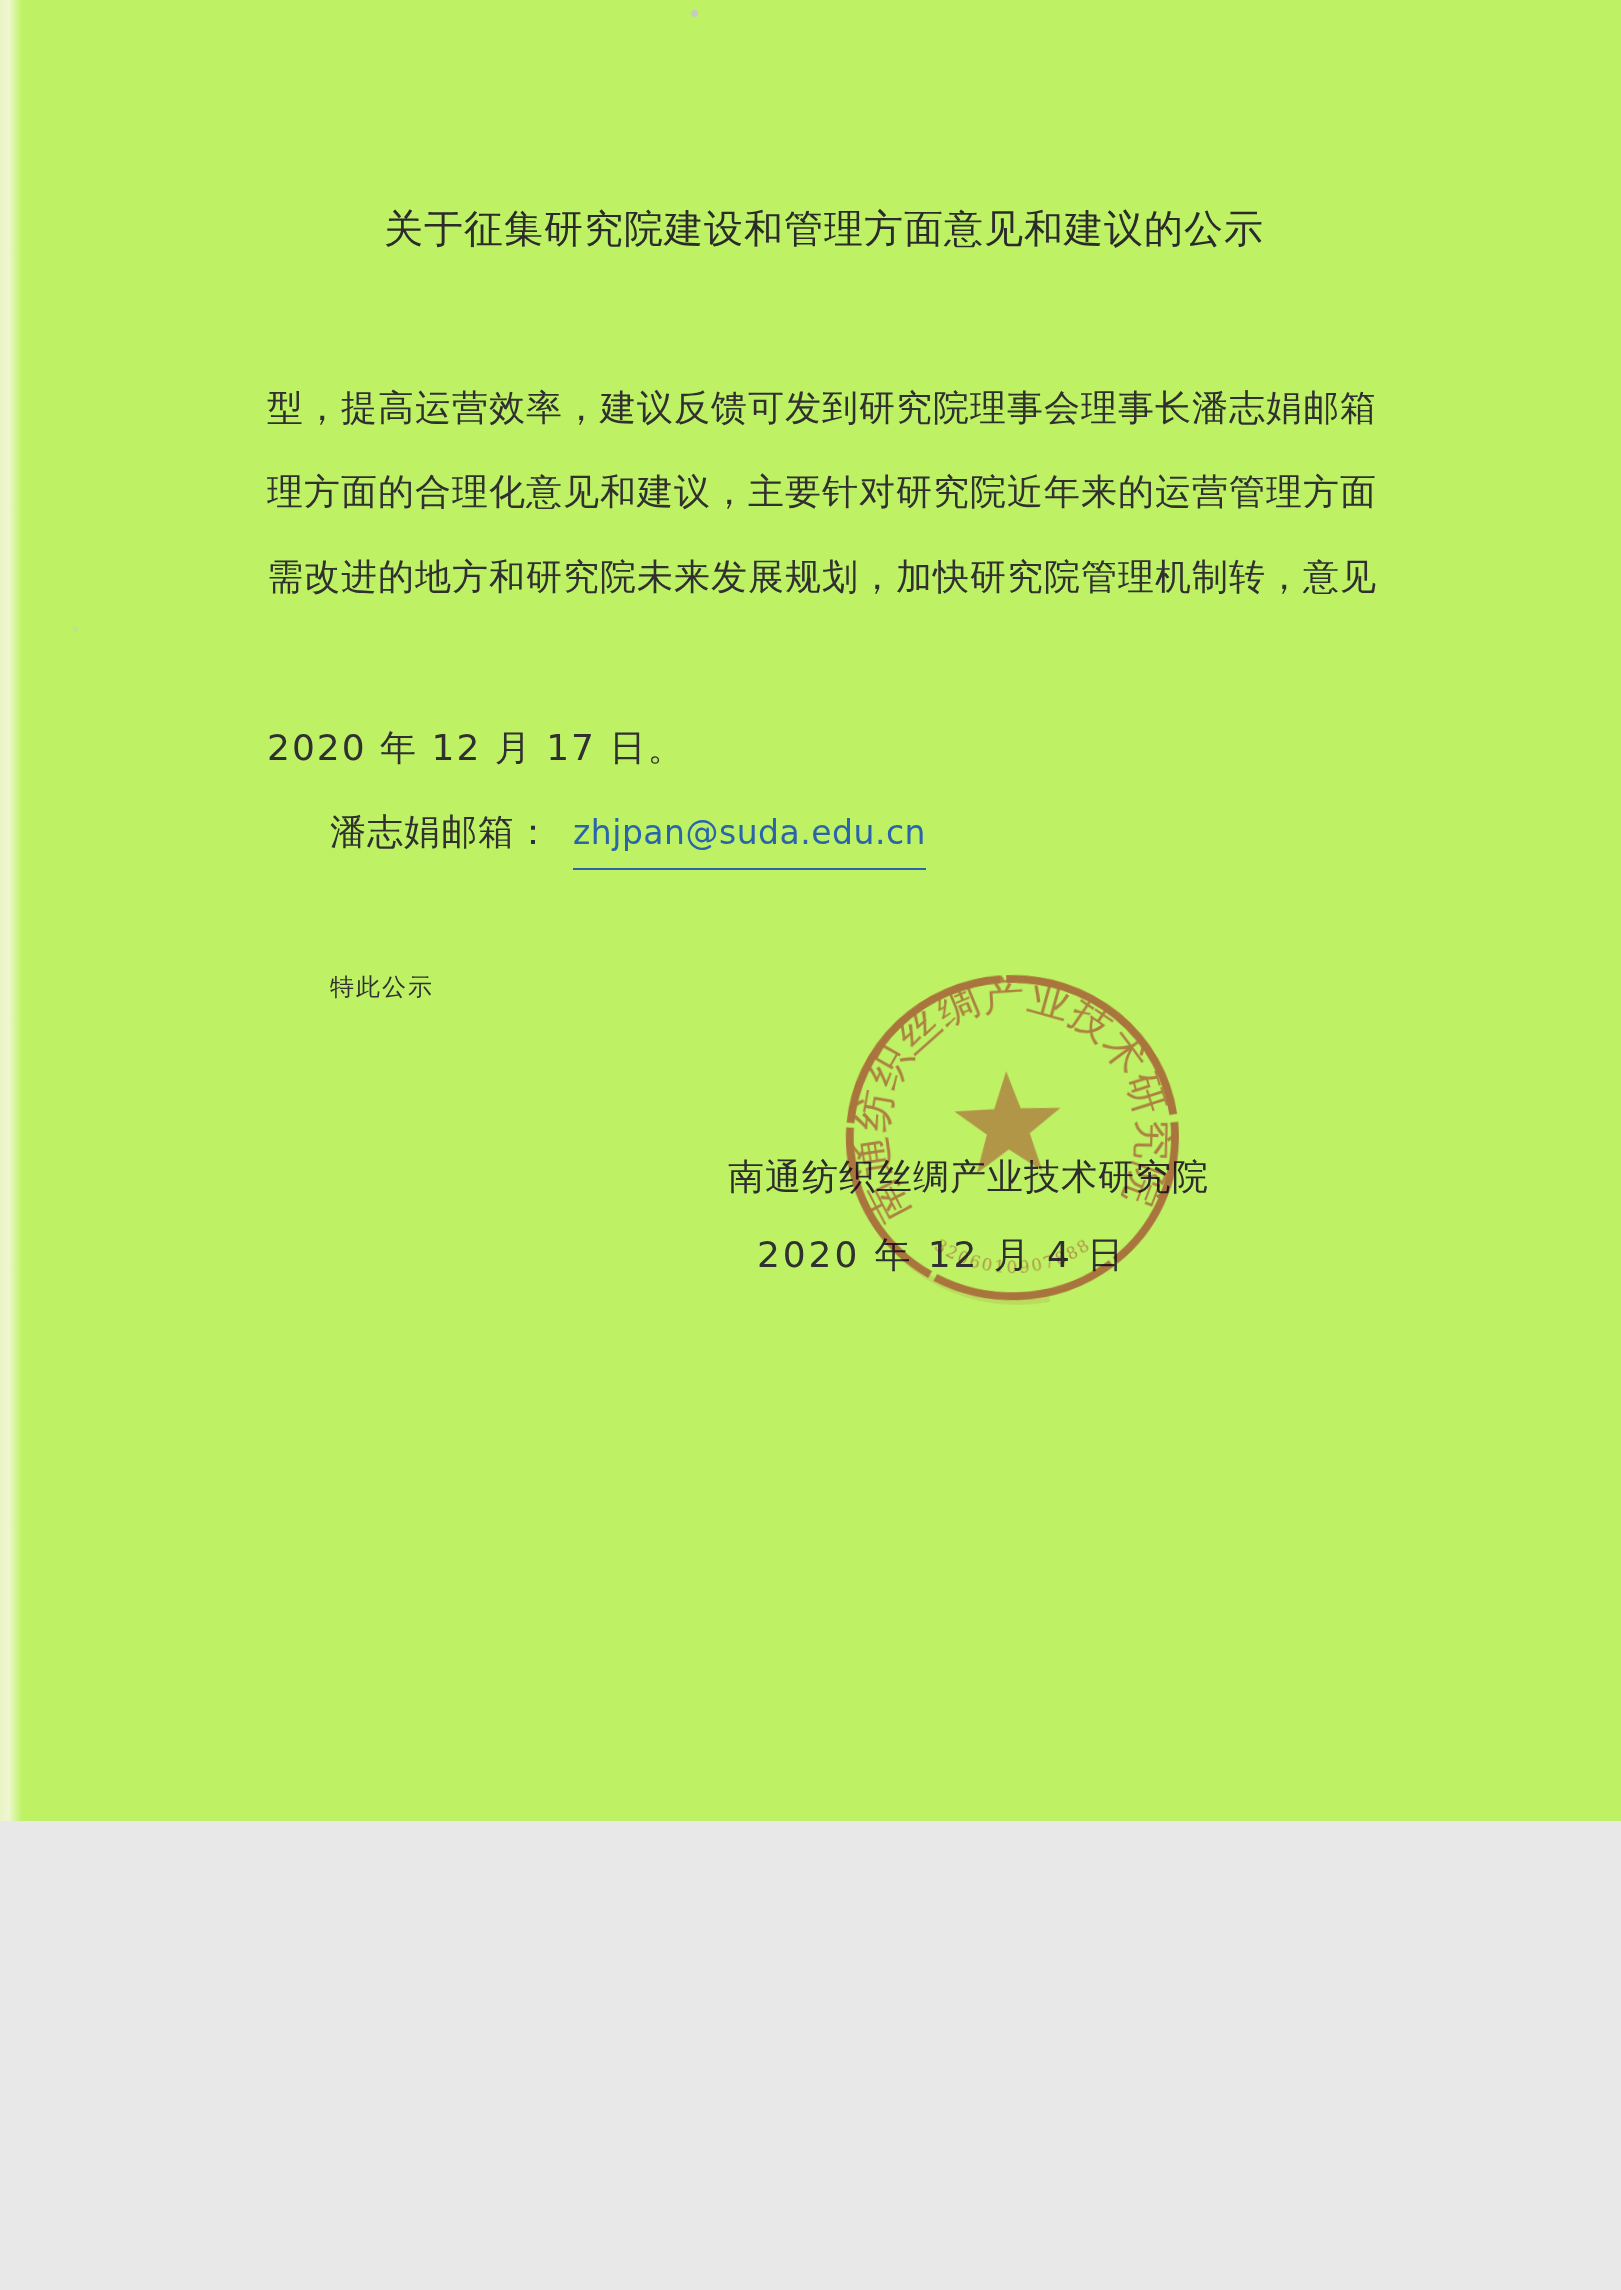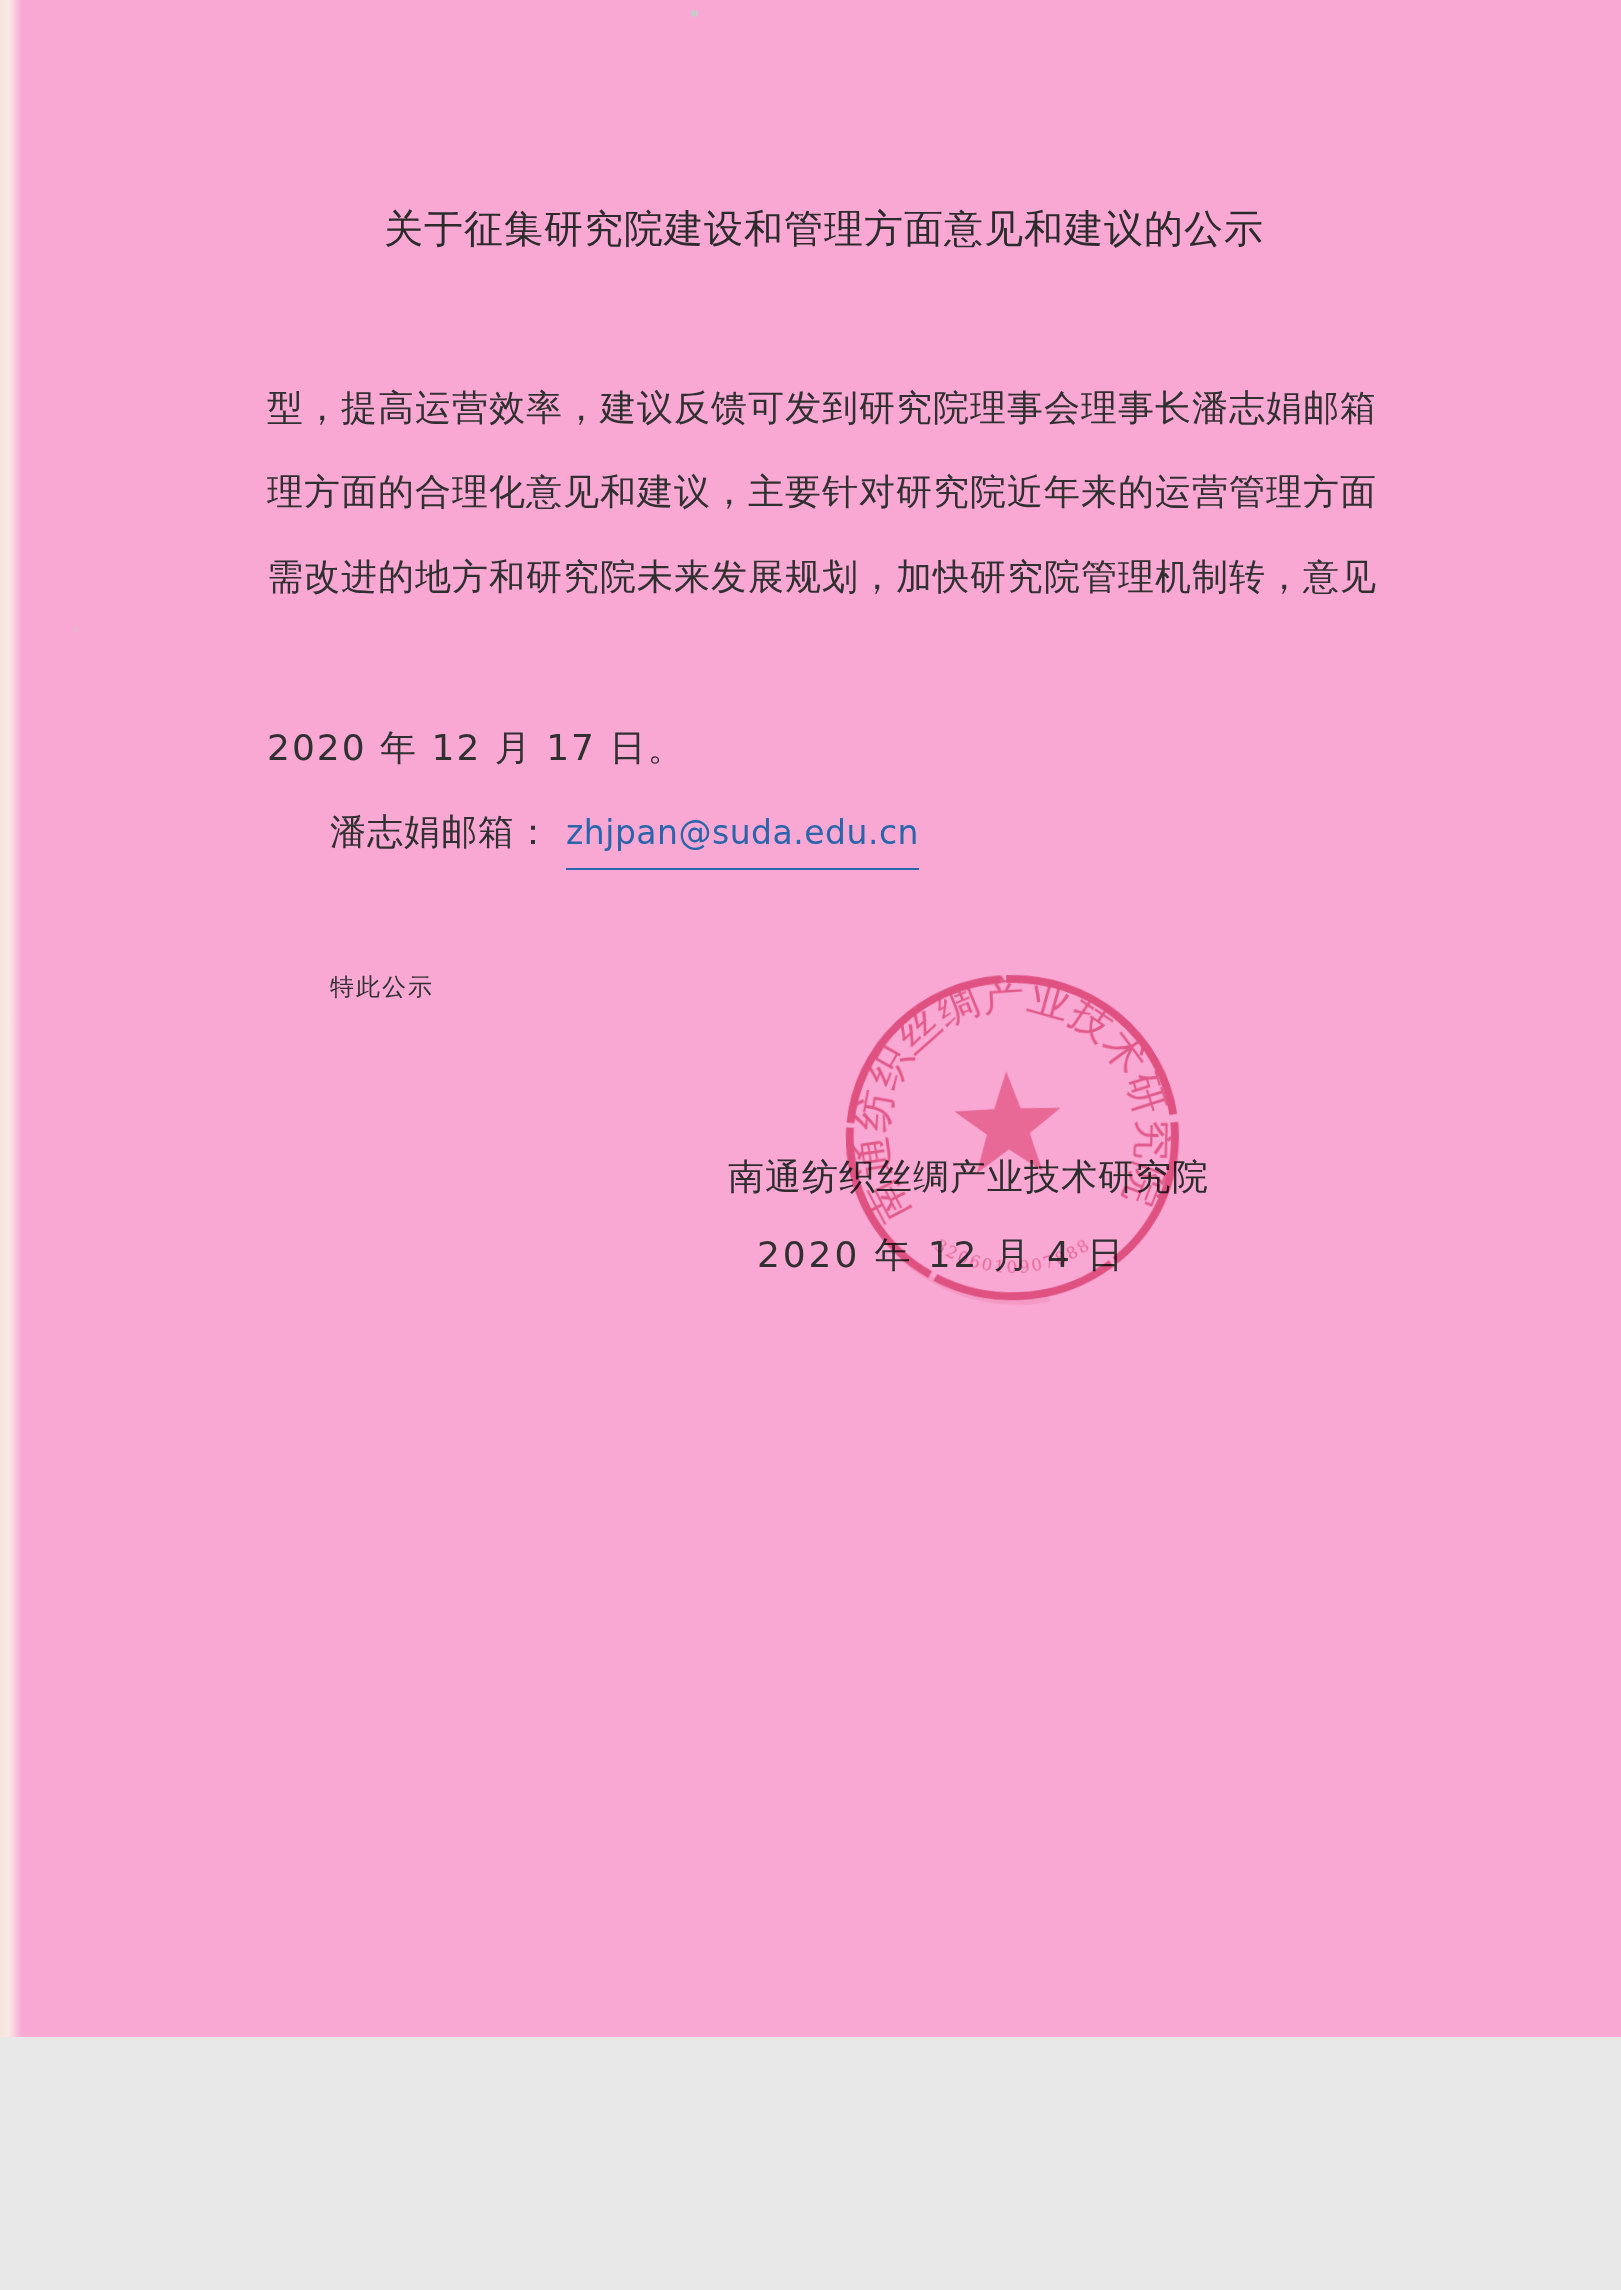--- a/index.html
+++ b/index.html
@@ -1,19 +1,19 @@
 <!DOCTYPE html>
 <html><head>
 <meta charset="utf-8">
 <style>
   html,body{margin:0;padding:0;background:#e8e8e8;}
   .page{
     position:relative;
-    width:1621px;height:2037px;
-    background:#f9a8d4;
+    width:1621px;height:1821px;
+    background:#bef264;
     overflow:hidden;
     font-family:"DejaVu Serif","Liberation Serif",serif;
     color:#303030;
   }
   .scan-band{
     position:absolute;left:0;top:0;width:21.6px;height:2291px;
     background:linear-gradient(90deg,#f4f4dc 0%,#f9f9ea 40%,rgba(253,253,249,0) 100%);
     opacity:.8;
   }
   .speck{position:absolute;background:#c9c9c9;border-radius:50%;}
@@ -27,21 +27,21 @@
   }
   .body-line{font-size:36px;letter-spacing:1px;}
   .l1{left:343px;top:300px;}
   .l2{left:267px;top:386px;}
   .l3{left:267px;top:470px;}
   .l4{left:267px;top:555px;}
   .l5{left:267px;top:640px;}
   .l6{left:267px;top:726px;font-family:"DejaVu Sans","Liberation Sans",sans-serif;letter-spacing:2px;}
   .email-line{
     left:330px;top:810px;
-    display:flex;align-items:baseline;gap:14px;
+    display:flex;align-items:baseline;gap:21px;
   }
   .email-label{font-size:36px;letter-spacing:1px;}
   .email-link{
     font-family:"DejaVu Sans","Liberation Sans",sans-serif;
     font-size:33px;color:#2a65ab;text-decoration:none;
     border-bottom:2.9px solid #2a65ab;padding-bottom:15px;letter-spacing:0.5px;
   }
   .closing{left:330px;top:973px;font-size:24px;letter-spacing:2px;}
   .sig-org{left:728px;top:1155px;font-size:36px;letter-spacing:1px;color:#2d2d2d;}
   .sig-date{left:757px;top:1233px;font-size:36px;letter-spacing:2.9px;font-family:"DejaVu Sans","Liberation Sans",sans-serif;}

